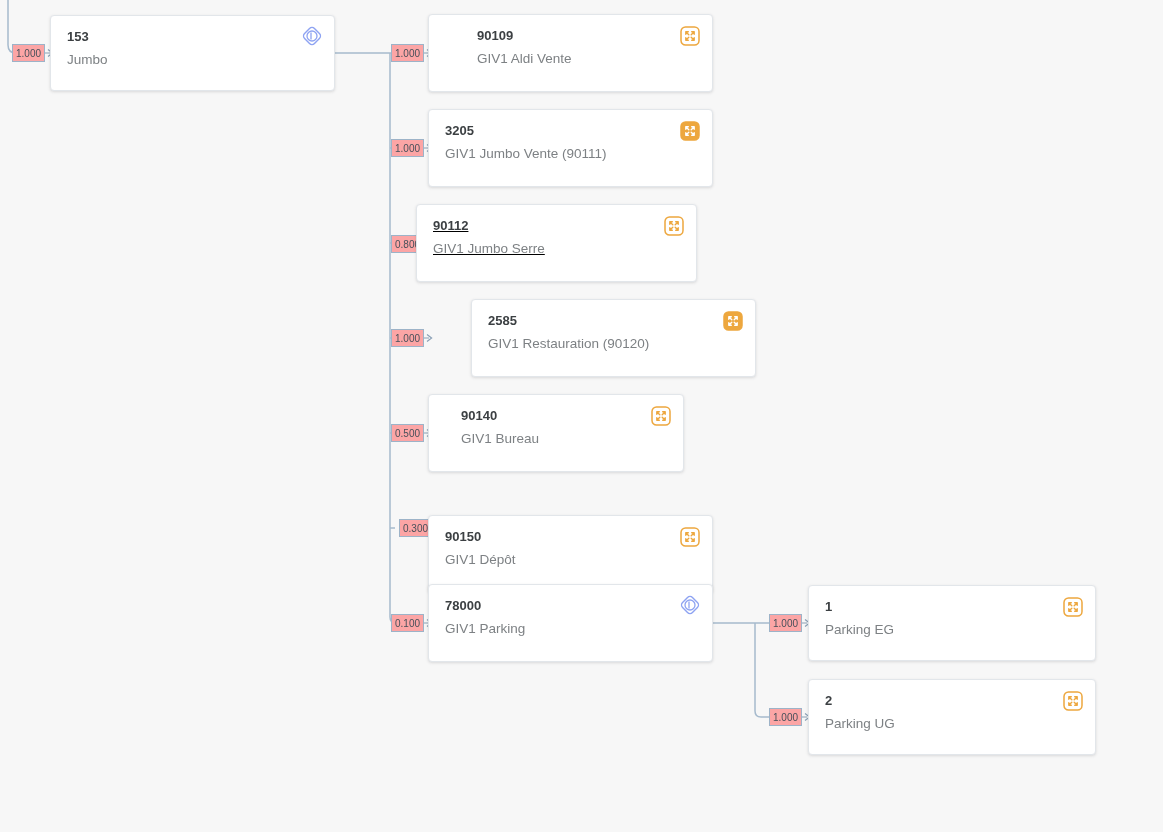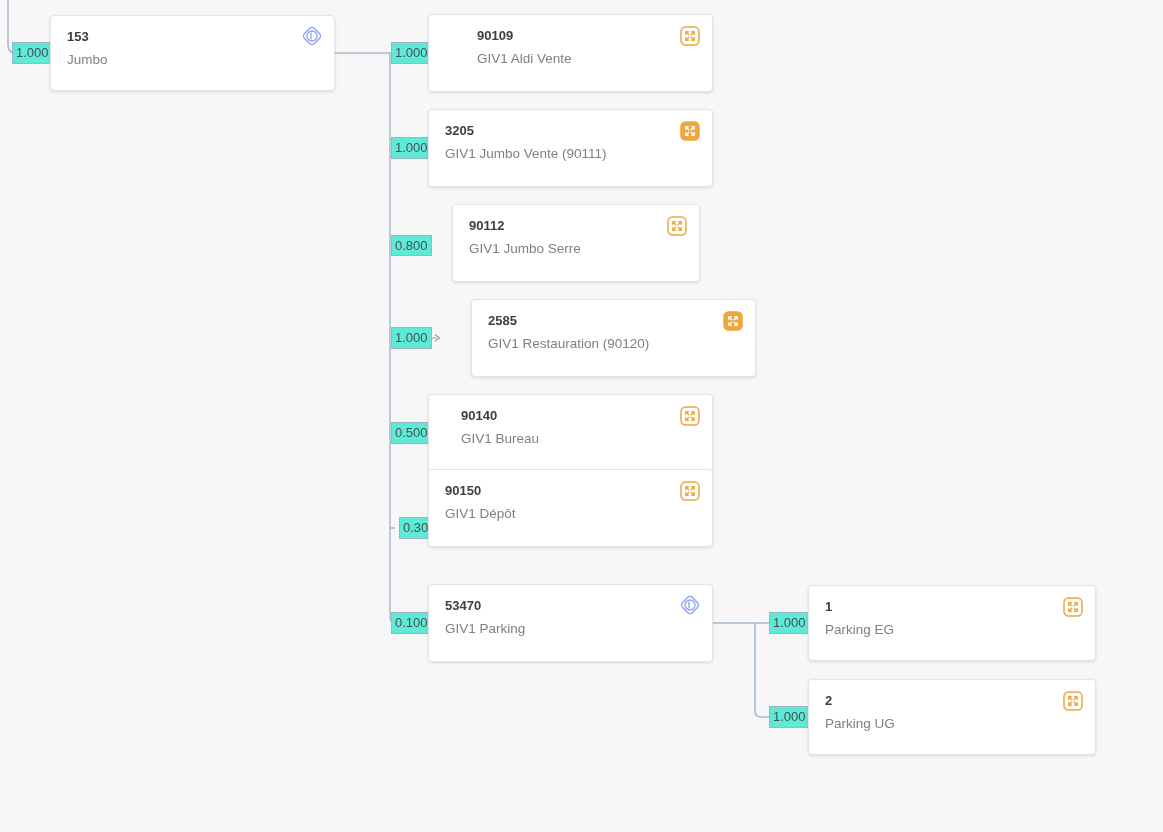--- a/index.html
+++ b/index.html
@@ -20,24 +20,24 @@
   }
   .node-id{font-size:13px;font-weight:700;color:var(--title,#3c4043);margin-bottom:7px;line-height:1.25;}
   .node-name{font-size:13.5px;color:var(--subtitle,#7d8184);line-height:1.25;}
   .node-icon{position:absolute;display:block;line-height:0;}
   .node-icon.diamond{top:7px;right:9px;}
   .node-icon.square{top:11px;right:12px;}
   .edge-label{position:absolute;display:flex;align-items:center;height:16px;}
   .badge{
     display:inline-block;box-sizing:border-box;
     min-width:29px;text-align:center;
-    background:#5eead4;
+    background:#fca5a5;
     border:1px solid var(--badge-border,#9db3c8);
     border-radius:0;
-    font-size:13px;color:var(--badge-text,#47505a);
+    font-size:10px;color:var(--badge-text,#47505a);
     padding:2.5px 3px;line-height:1.1;
   }
   .arrow{display:block;margin-left:0;}
 </style>
 </head>
 <body>
 
 <div id="canvas">
   <svg id="edges" xmlns="http://www.w3.org/2000/svg">
       <path d="M8,0 V45 Q8,53 16,53" stroke="#a6bacd" stroke-width="1.5" fill="none"></path>
@@ -129,54 +129,54 @@
         </svg></span>
   </div>
     <div class="node" style="left: 428px; top: 109px; width: 285px; height: 78px;">
     <div class="node-id">3205</div>
     <div class="node-name">GIV1 Jumbo Vente (90111)</div>
     <span class="node-icon square"><svg width="20" height="20" viewBox="0 0 20 20" fill="none">
           <rect x="1" y="1" width="18" height="18" rx="4.5" fill="#eda73e" stroke="#eda73e" stroke-width="1.5"></rect>
           <path d="M8.8,8.8 L6.2,6.2 M5.8,8.3 V5.8 H8.3 M11.2,8.8 L13.8,6.2 M14.2,8.3 V5.8 H11.7 M8.8,11.2 L6.2,13.8 M5.8,11.7 V14.2 H8.3 M11.2,11.2 L13.8,13.8 M14.2,11.7 V14.2 H11.7" stroke="#ffffff" stroke-width="1.4" stroke-linecap="round" stroke-linejoin="round"></path>
         </svg></span>
   </div>
-    <div class="node" style="left: 452px; top: 204px; width: 248px; height: 78px;">
+    <div class="node" style="left: 416px; top: 204px; width: 281px; height: 78px; text-decoration: underline;">
     <div class="node-id">90112</div>
     <div class="node-name">GIV1 Jumbo Serre</div>
     <span class="node-icon square"><svg width="20" height="20" viewBox="0 0 20 20" fill="none">
           <rect x="1" y="1" width="18" height="18" rx="4.5" fill="none" stroke="#eda73e" stroke-width="1.5"></rect>
           <path d="M8.8,8.8 L6.2,6.2 M5.8,8.3 V5.8 H8.3 M11.2,8.8 L13.8,6.2 M14.2,8.3 V5.8 H11.7 M8.8,11.2 L6.2,13.8 M5.8,11.7 V14.2 H8.3 M11.2,11.2 L13.8,13.8 M14.2,11.7 V14.2 H11.7" stroke="#eda73e" stroke-width="1.4" stroke-linecap="round" stroke-linejoin="round"></path>
         </svg></span>
   </div>
     <div class="node" style="left: 428px; top: 299px; width: 285px; height: 78px; margin-left: 43px;">
     <div class="node-id">2585</div>
     <div class="node-name">GIV1 Restauration (90120)</div>
     <span class="node-icon square"><svg width="20" height="20" viewBox="0 0 20 20" fill="none">
           <rect x="1" y="1" width="18" height="18" rx="4.5" fill="#eda73e" stroke="#eda73e" stroke-width="1.5"></rect>
           <path d="M8.8,8.8 L6.2,6.2 M5.8,8.3 V5.8 H8.3 M11.2,8.8 L13.8,6.2 M14.2,8.3 V5.8 H11.7 M8.8,11.2 L6.2,13.8 M5.8,11.7 V14.2 H8.3 M11.2,11.2 L13.8,13.8 M14.2,11.7 V14.2 H11.7" stroke="#ffffff" stroke-width="1.4" stroke-linecap="round" stroke-linejoin="round"></path>
         </svg></span>
   </div>
-    <div class="node" style="left: 428px; top: 394px; width: 285px; height: 78px; padding-left: 32px;">
+    <div class="node" style="left: 428px; top: 394px; width: 256px; height: 78px; padding-left: 32px;">
     <div class="node-id">90140</div>
     <div class="node-name">GIV1 Bureau</div>
     <span class="node-icon square"><svg width="20" height="20" viewBox="0 0 20 20" fill="none">
           <rect x="1" y="1" width="18" height="18" rx="4.5" fill="none" stroke="#eda73e" stroke-width="1.5"></rect>
           <path d="M8.8,8.8 L6.2,6.2 M5.8,8.3 V5.8 H8.3 M11.2,8.8 L13.8,6.2 M14.2,8.3 V5.8 H11.7 M8.8,11.2 L6.2,13.8 M5.8,11.7 V14.2 H8.3 M11.2,11.2 L13.8,13.8 M14.2,11.7 V14.2 H11.7" stroke="#eda73e" stroke-width="1.4" stroke-linecap="round" stroke-linejoin="round"></path>
         </svg></span>
   </div>
-    <div class="node" style="left: 428px; top: 469px; width: 285px; height: 78px;">
+    <div class="node" style="left: 428px; top: 515px; width: 285px; height: 78px;">
     <div class="node-id">90150</div>
     <div class="node-name">GIV1 Dépôt</div>
     <span class="node-icon square"><svg width="20" height="20" viewBox="0 0 20 20" fill="none">
           <rect x="1" y="1" width="18" height="18" rx="4.5" fill="none" stroke="#eda73e" stroke-width="1.5"></rect>
           <path d="M8.8,8.8 L6.2,6.2 M5.8,8.3 V5.8 H8.3 M11.2,8.8 L13.8,6.2 M14.2,8.3 V5.8 H11.7 M8.8,11.2 L6.2,13.8 M5.8,11.7 V14.2 H8.3 M11.2,11.2 L13.8,13.8 M14.2,11.7 V14.2 H11.7" stroke="#eda73e" stroke-width="1.4" stroke-linecap="round" stroke-linejoin="round"></path>
         </svg></span>
   </div>
     <div class="node" style="left: 428px; top: 584px; width: 285px; height: 78px;">
-    <div class="node-id">53470</div>
+    <div class="node-id">78000</div>
     <div class="node-name">GIV1 Parking</div>
     <span class="node-icon diamond"><svg width="26" height="26" viewBox="0 0 26 26" fill="none">
           <rect x="6" y="6" width="14" height="14" rx="3.5" transform="rotate(45 13 13)" stroke="#8ea3f2" stroke-width="1.4"></rect>
           <circle cx="13" cy="13" r="5" stroke="#8ea3f2" stroke-width="1.3"></circle>
           <path d="M12 9.6 V16.4" stroke="#8ea3f2" stroke-width="1.3"></path>
         </svg></span>
   </div>
     <div class="node" style="left: 808px; top: 585px; width: 288px; height: 76px;">
     <div class="node-id">1</div>
     <div class="node-name">Parking EG</div>

